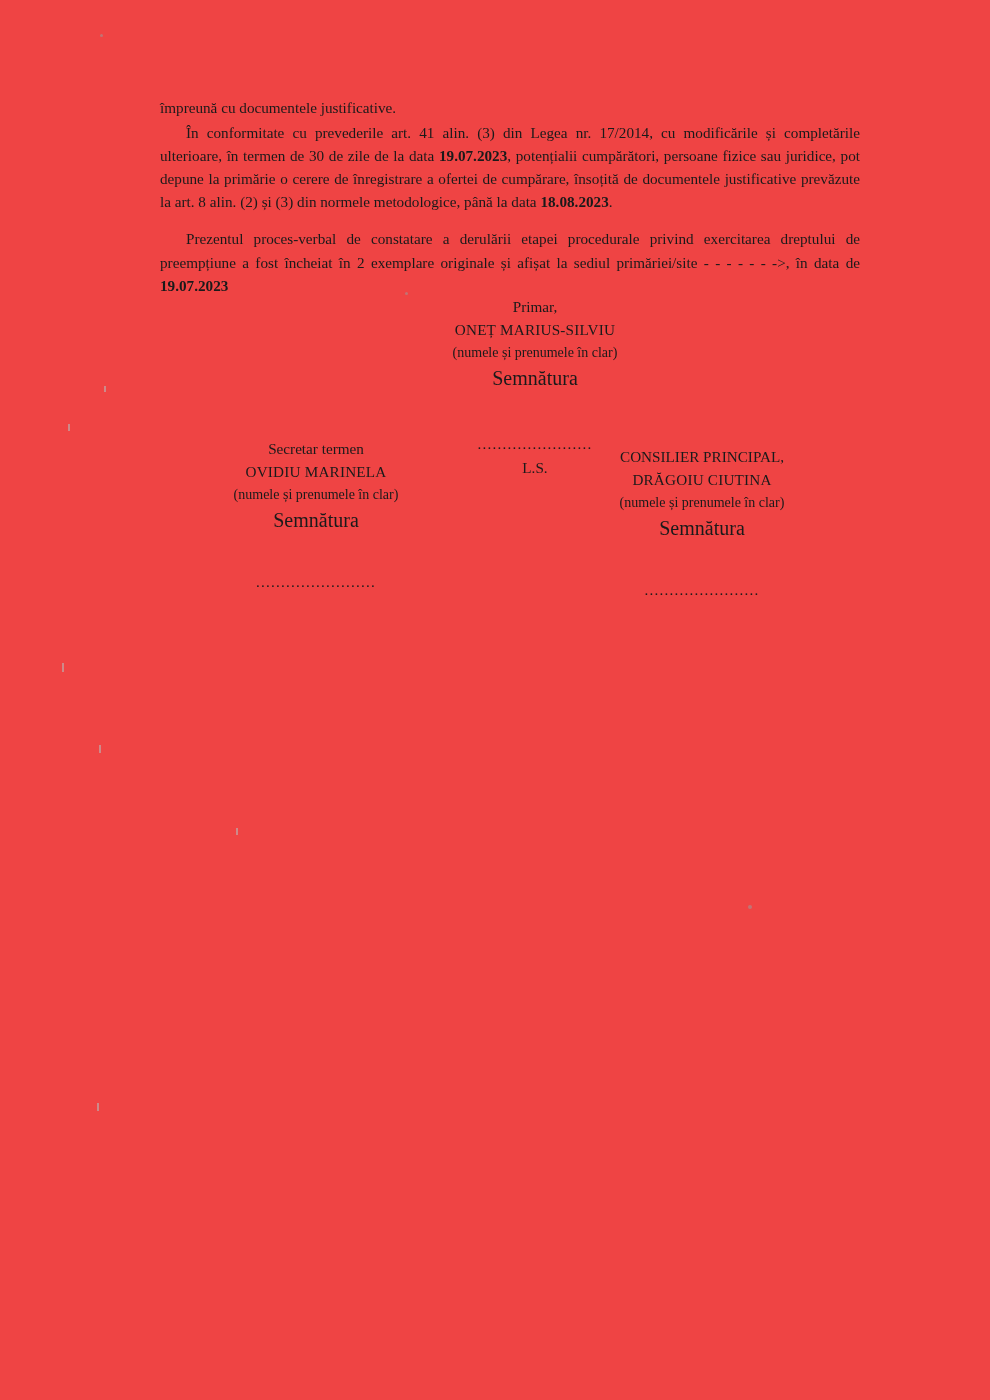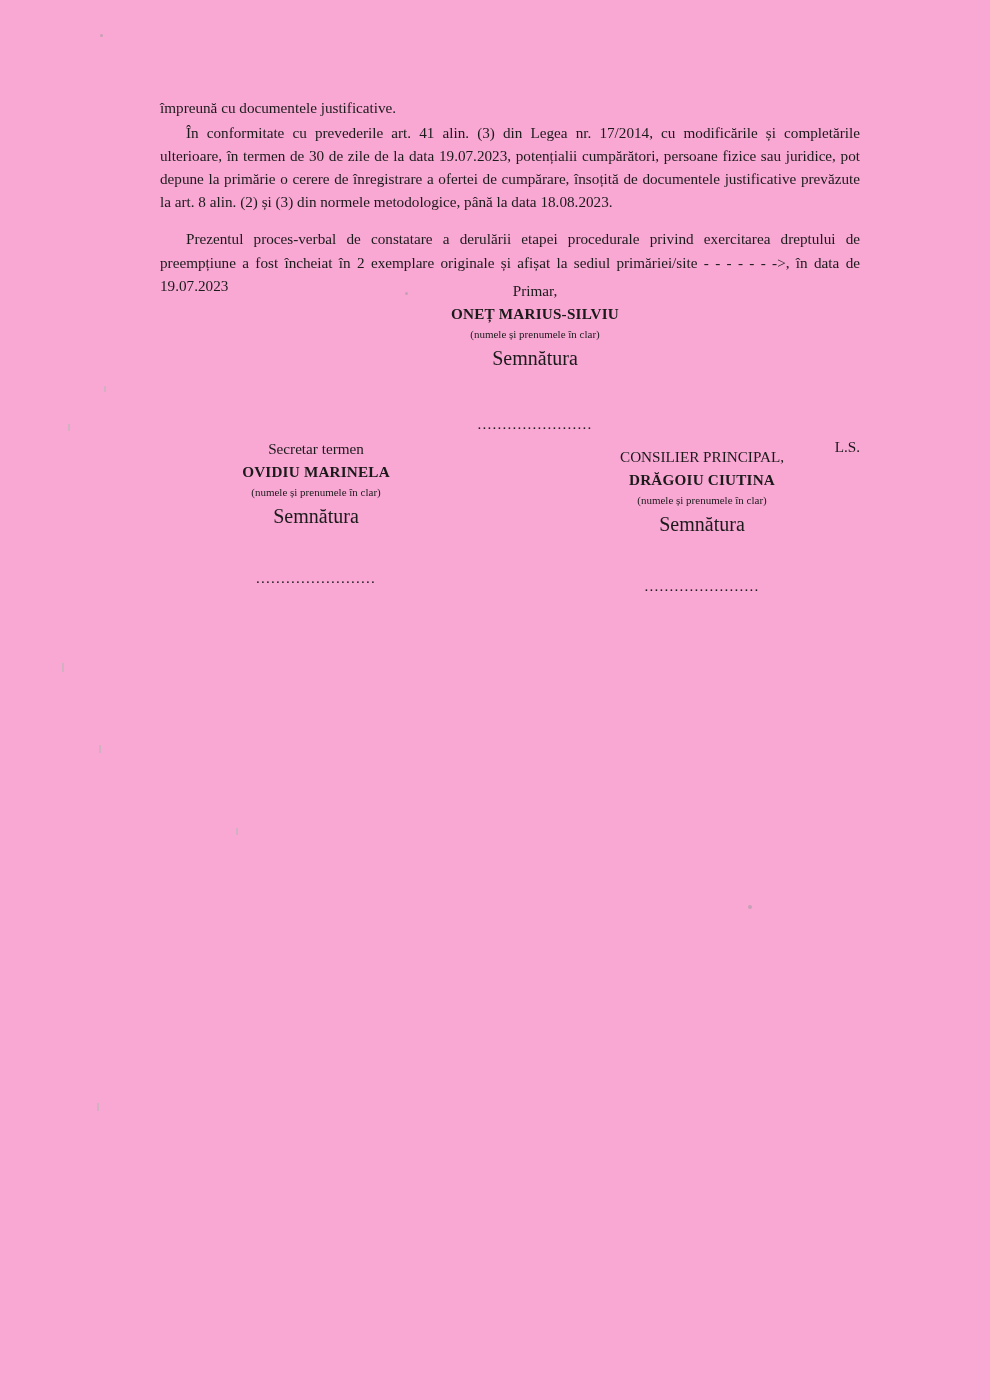--- a/index.html
+++ b/index.html
@@ -15,21 +15,21 @@
     color: #1a1a1a;
     overflow: hidden;
   }
 
   .page {
     position: absolute;
     left: 0;
     top: 0;
     width: 990px;
     height: 1400px;
-    background: #f9a8d4;
+    background: #ef4444;
   }
 
   .content {
     position: absolute;
     left: 160px;
     top: 96px;
     width: 700px;
   }
 
   .para {
@@ -43,46 +43,46 @@
   }
   .para + .para {
     margin-top: 1px;
   }
   .para.block2 {
     margin-top: 2px;
   }
   .para.block3 {
     margin-top: 14px;
   }
-  b { font-weight: normal; }
+  b { font-weight: bold; }
 
   
   .sig-area {
     position: absolute;
     left: 160px;
-    top: 280px;
+    top: 296px;
     width: 700px;
   }
 
   .sig-center {
     text-align: center;
     margin-left: 50px;
   }
   .sig-role {
     font-size: 15.2px;
     line-height: 1.5;
   }
   .sig-name {
     font-size: 15.2px;
-    font-weight: bold;
+    font-weight: normal;
     line-height: 1.5;
     letter-spacing: 0.2px;
   }
   .sig-hint {
-    font-size: 11px;
+    font-size: 14px;
     line-height: 1.55;
   }
   .sig-sign {
     font-size: 20px;
     line-height: 1.5;
   }
   .sig-dots {
     font-size: 15.2px;
     letter-spacing: 1.2px;
     line-height: 1.4;
@@ -91,21 +91,21 @@
     font-size: 15.2px;
     line-height: 1.4;
   }
 
   .dots-primar {
     margin-top: 40px;
     text-align: center;
     margin-left: 50px;
   }
   .ls-line {
-    text-align: right;
+    text-align: center;
     margin-left: 50px;
     margin-top: 2px;
   }
 
   .two-cols {
     position: absolute;
     left: 160px;
     top: 438px;
     width: 700px;
     display: flex;

